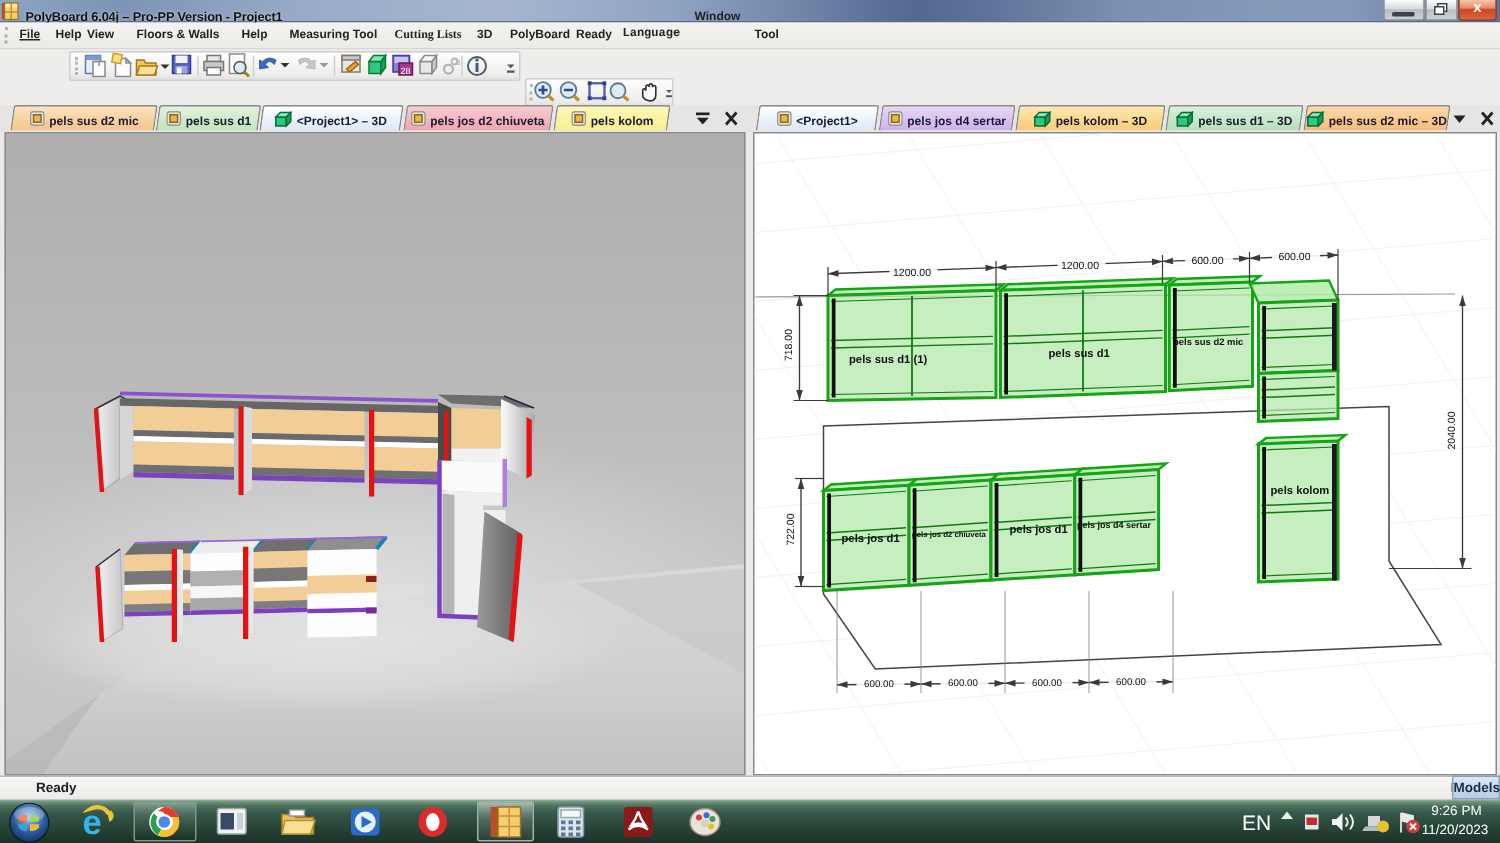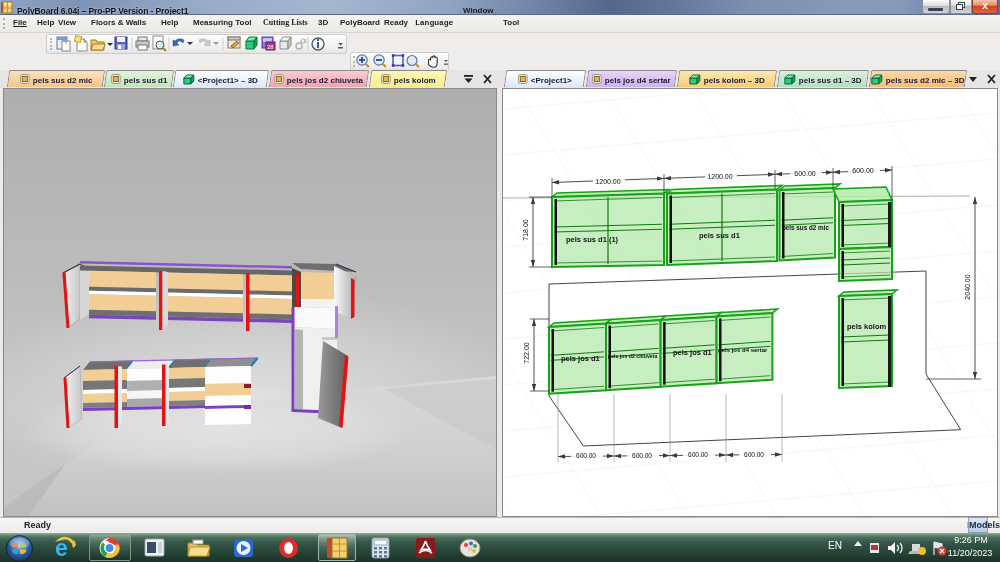--- a/index.html
+++ b/index.html
@@ -577,21 +577,21 @@
 <line x1="55" y1="305" x2="55" y2="373" stroke="#8a8a8a" stroke-width="0.6"></line>
 <line x1="111" y1="305" x2="111" y2="373" stroke="#8a8a8a" stroke-width="0.6"></line>
 <line x1="167" y1="305" x2="167" y2="373" stroke="#8a8a8a" stroke-width="0.6"></line>
 <line x1="223" y1="305" x2="223" y2="373" stroke="#8a8a8a" stroke-width="0.6"></line>
 <line x1="279" y1="305" x2="279" y2="373" stroke="#8a8a8a" stroke-width="0.6"></line>
 </svg>
 <div class="abs" style="left:0;top:517px;width:1000px;height:16px;
 background:linear-gradient(#f6f6f5,#ecebe9);border-top:1px solid #b8b8b6;"></div>
 <div class="abs" style="left:4px;top:520px;font-size:9px;font-weight:bold;color:#222;padding-left:20px;">Ready</div>
 <div class="abs" style="left:967px;top:520px;font-size:9px;font-weight:normal;color:#222;">Price:</div>
-<div class="abs" style="left:968px;top:517px;width:20px;height:16px;
+<div class="abs" style="left:968px;top:517px;width:32px;height:16px;
 background:linear-gradient(#dce8f4,#b8cce4);border:1px solid #8aa0b8;
 font-size:9px;font-weight:bold;color:#1a2a4a;text-align:center;line-height:14px;">Models</div>
 <div class="abs" style="left:0;top:533px;width:1000px;height:29px;
 background:linear-gradient(#7a9a86,#4a7058 12%,#35564a 30%,#2a4a3c 55%,#223c30 80%,#1c3228);
 border-top:1px solid #8aa896;"></div>
 <svg class="abs" style="left:5px;top:535px" width="29" height="27" viewBox="0 0 29 27">
 <defs>
         <radialGradient id="orb" cx="0.5" cy="0.35" r="0.75">
 <stop offset="0" stop-color="#9ac8ee"></stop>
           <stop offset="0.55" stop-color="#2a5a9a"></stop>
@@ -669,21 +669,21 @@
 <path d="M6 17 Q12.5 12 19 17" fill="none" stroke="#fff" stroke-width="1.6"></path>
     </svg>
 <svg class="abs" style="left:458px;top:536px" width="25" height="24" viewBox="0 0 25 24">
       <ellipse cx="12" cy="12" rx="10" ry="9" fill="#e8e4da" stroke="#9a8a7a"></ellipse>
 <circle cx="8" cy="9" r="2" fill="#e03a3a"></circle>
       <circle cx="13" cy="7.5" r="2" fill="#3a6ae0"></circle>
 <circle cx="17" cy="10" r="2" fill="#3aa04a"></circle>
       <circle cx="16" cy="15" r="2" fill="#e8c02a"></circle>
 <circle cx="12" cy="13" r="2.5" fill="#d8d0c0"></circle>
     </svg>
-<div class="abs" style="left:828px;top:540px;font-size:10px;color:#fff;text-align:right;">EN</div>
+<div class="abs" style="left:828px;top:540px;font-size:14px;color:#fff;text-align:right;">EN</div>
 <svg class="abs" style="left:850px;top:538px" width="100" height="20" viewBox="0 0 100 20">
 <path d="M4 8 L12 8 L8 3 Z" fill="#eaf2ea"></path>
 <rect x="20" y="5" width="9" height="10" fill="#e8e8ea"></rect>
       <rect x="21" y="7" width="7" height="5" fill="#c03030"></rect>
 <path d="M38 8 L41 8 L45 4 L45 16 L41 12 L38 12 Z" fill="#f2f2f2"></path>
 <path d="M47 7 Q50 10 47 13 M50 5 Q54 10 50 15" stroke="#f2f2f2" stroke-width="1.3" fill="none"></path>
 <rect x="62" y="6" width="8" height="7" fill="#d8d8dc"></rect>
       <path d="M60 13 L72 13 L74 16 L58 16 Z" fill="#b8b8bc"></path>
 <circle cx="72" cy="13" r="4" fill="#e8c030"></circle>
 <path d="M84 4 L84 17 M84 4 L92 6 L92 11 L84 9" stroke="#e8e8e8" stroke-width="1.2" fill="#e8e8e8"></path>

